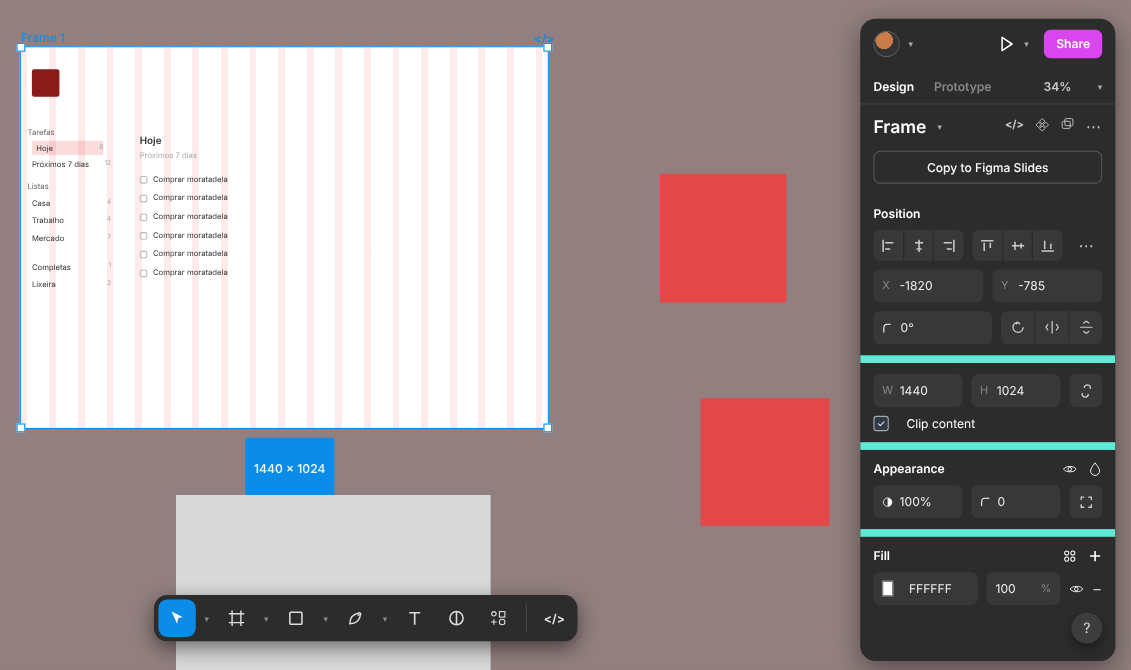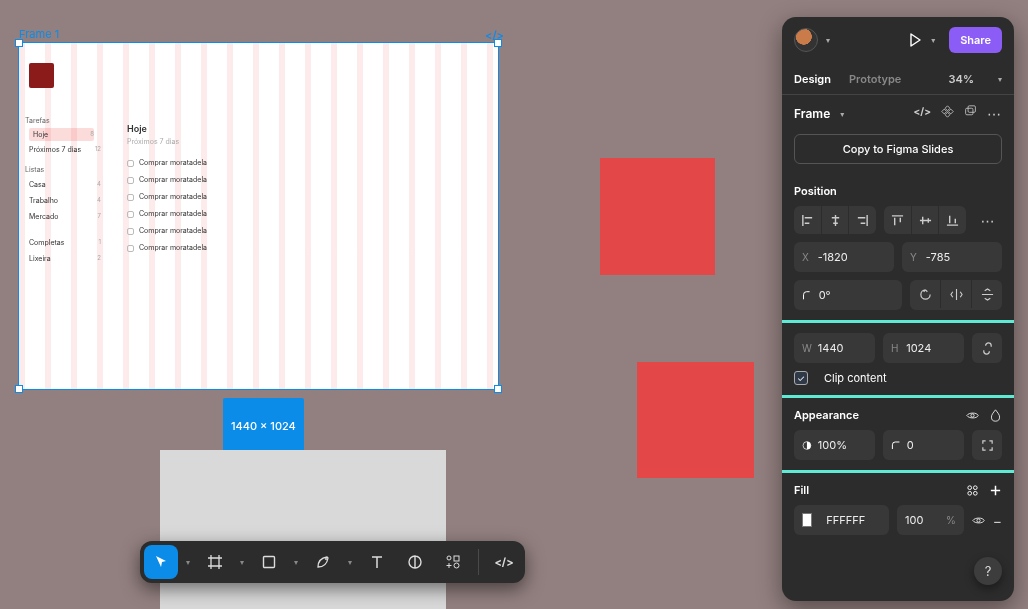--- a/index.html
+++ b/index.html
@@ -34,28 +34,28 @@
   .grey-frame { position: absolute; left: 160px; top: 450px; width: 286px; height: 160px; background: #d9d9d9; }
 
   
   .panel { position: absolute; right: 14px; top: 17px; width: 232px; height: 584px; background: #2c2c2c; border-radius: 14px; color: #fff; font-size: 11px; display: flex; flex-direction: column; box-shadow: 0 8px 24px rgba(0,0,0,.4); overflow:hidden;}
   .panel-row { display: flex; align-items: center; }
   .p-top { padding: 10px 12px; gap: 6px; }
   .avatar { width: 24px; height: 24px; border-radius: 50%; background: radial-gradient(circle at 40% 35%, #c97c4a 0 40%, #333 42%); border: 1px solid #555; }
   .caret { color: #aaa; font-size: 8px; margin-left: 2px; }
   .spacer { flex: 1; }
   .play { width: 16px; height: 16px; color: #fff; }
-  .share { background: #8b5cf6; color: #fff; border-radius: 6px; padding: 6px 11px; font-weight: 600; font-size: 11px; margin-left: 8px;}
+  .share { background: #d946ef; color: #fff; border-radius: 6px; padding: 6px 11px; font-weight: 600; font-size: 11px; margin-left: 8px;}
   .tabs { padding: 0 12px; display: flex; gap: 18px; align-items: center; height: 32px; border-bottom: 1px solid #444;}
   .tab { color: #888; font-weight: 600; cursor: pointer; }
   .tab.active { color: #fff; }
   .zoom { color: #ccc; font-weight: 600; }
-  .section { padding: 10px 12px; border-bottom: 3px solid #5eead4; }
+  .section { padding: 10px 12px; border-bottom: 7px solid #5eead4; }
   .frame-kind { display: flex; align-items: center; gap: 8px; padding: 10px 12px 6px; }
-  .frame-kind .name { font-weight: 600; font-size: 12px; }
+  .frame-kind .name { font-weight: 600; font-size: 16px; }
   .inspect-icons { margin-left: auto; display: flex; gap: 10px; color: #ccc; }
   .copy-slides { margin: 6px 12px 10px; border: 1px solid #555; border-radius: 6px; text-align: center; padding: 7px 0; font-weight: 500; font-size: 11px; }
   .sec-title { font-weight: 600; font-size: 11px; margin-bottom: 8px; display: flex; align-items: center; }
   .sec-title .spacer{flex:1;}
   .btnrow { display: flex; gap: 8px; }
   .seg-group { display: flex; background: #383838; border-radius: 6px; overflow: hidden; flex: 1; }
   .seg { flex: 1; display: flex; align-items: center; justify-content: center; height: 28px; color: #ccc; }
   .seg + .seg { border-left: 1px solid #2c2c2c; }
   .mini { width: 28px; height: 28px; display: flex; align-items: center; justify-content: center; color: #ccc; }
   .dots { font-size: 14px; letter-spacing: 1px; color:#ccc;}

